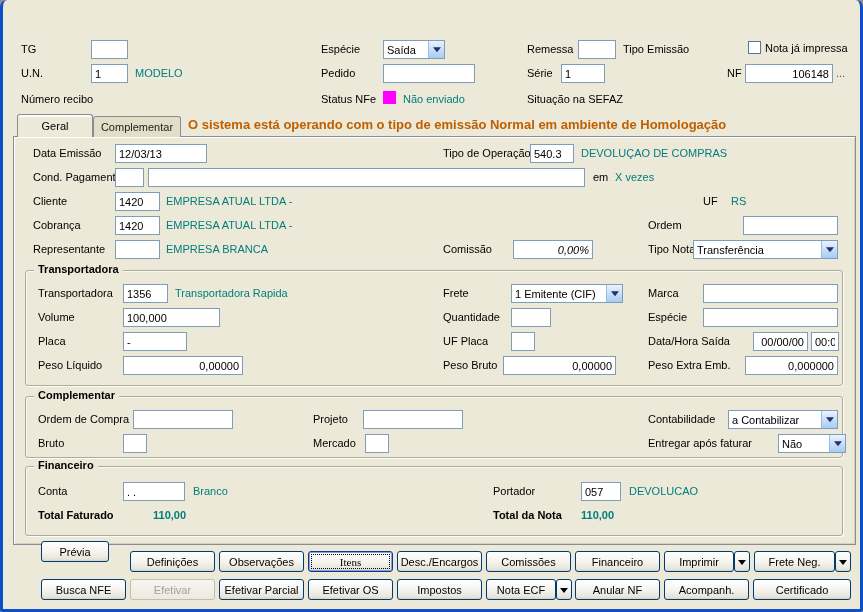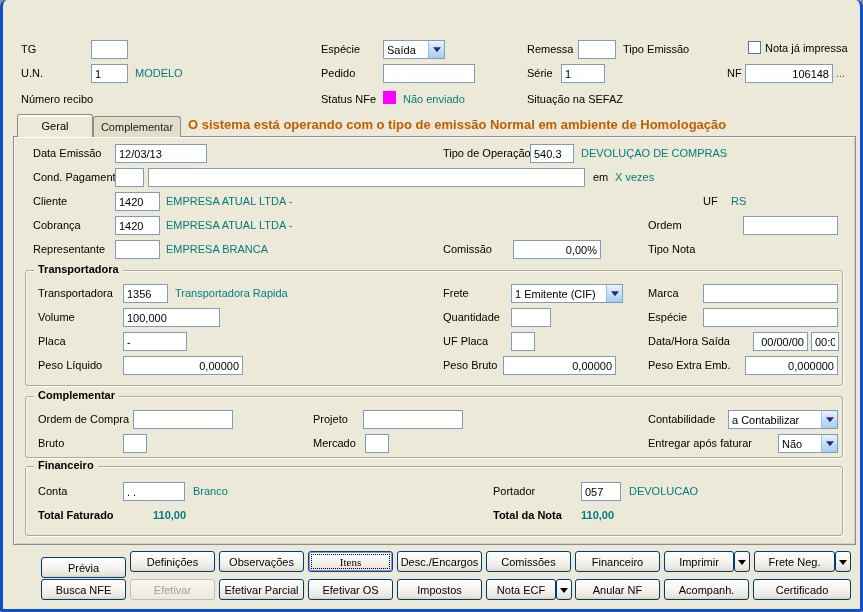--- a/index.html
+++ b/index.html
@@ -145,22 +145,26 @@
   <span class="lbl" style="left:30px;top:219px">Cobrança</span>
   <input class="inp" style="left: 112px; top: 216px; width: 45px;" value="1420">
   <span class="lbl teal" style="left:163px;top:219px">EMPRESA ATUAL LTDA -</span>
   <span class="lbl" style="left:645px;top:219px">Ordem</span>
   <input class="inp" style="left: 740px; top: 216px; width: 95px;">
 
   <span class="lbl" style="left:30px;top:243px">Representante</span>
   <input class="inp" style="left: 112px; top: 240px; width: 45px;">
   <span class="lbl teal" style="left:163px;top:243px">EMPRESA BRANCA</span>
   <span class="lbl" style="left:440px;top:243px">Comissão</span>
-  <input class="inp right" style="left: 510px; top: 240px; width: 88px;" value="0,00%">
+  <input class="inp right" style="left: 510px; top: 240px; width: 80px; font-style: italic;" value="0,00%">
   <span class="lbl" style="left:645px;top:243px">Tipo Nota</span>
+  <div class="combo" style="left:690px;top:240px;width:145px">
+    <span class="combo-text">Transferência</span>
+    <span class="combo-arrow"></span>
+  </div>
 
   <div class="group" style="left:22px;top:270px;width:818px;height:116px">
     <span class="group-title">Transportadora</span>
   </div>
   <span class="lbl" style="left:35px;top:287px">Transportadora</span>
   <input class="inp" style="left: 120px; top: 284px; width: 45px;" value="1356">
   <span class="lbl teal" style="left:172px;top:287px">Transportadora Rapida</span>
   <span class="lbl" style="left:440px;top:287px">Frete</span>
   <div class="combo" style="left:508px;top:284px;width:112px">
     <span class="combo-text">1 Emitente (CIF)</span>
@@ -202,41 +206,41 @@
   <div class="combo" style="left:725px;top:410px;width:110px">
     <span class="combo-text">a Contabilizar</span>
     <span class="combo-arrow"></span>
   </div>
 
   <span class="lbl italic" style="left:35px;top:437px">Bruto</span>
   <input class="inp" style="left: 120px; top: 434px; width: 24px;">
   <span class="lbl" style="left:310px;top:437px">Mercado</span>
   <input class="inp" style="left: 362px; top: 434px; width: 24px;">
   <span class="lbl" style="left:645px;top:437px">Entregar após faturar</span>
-  <div class="combo" style="left:775px;top:434px;width:60px">
+  <div class="combo" style="left:775px;top:434px;width:68px">
     <span class="combo-text">Não</span>
     <span class="combo-arrow"></span>
   </div>
 
   <div class="group" style="left:22px;top:466px;width:818px;height:70px">
     <span class="group-title">Financeiro</span>
   </div>
   <span class="lbl italic" style="left:35px;top:485px">Conta</span>
   <input class="inp" style="left: 120px; top: 482px; width: 62px;" value=". .">
   <span class="lbl teal" style="left:190px;top:485px">Branco</span>
   <span class="lbl italic" style="left:490px;top:485px">Portador</span>
   <input class="inp" style="left: 578px; top: 482px; width: 40px;" value="057">
   <span class="lbl teal" style="left:626px;top:485px">DEVOLUCAO</span>
 
   <span class="lbl bold" style="left:35px;top:509px">Total Faturado</span>
   <span class="lbl bold teal" style="left:150px;top:509px">110,00</span>
   <span class="lbl bold" style="left:490px;top:509px">Total da Nota</span>
   <span class="lbl bold teal" style="left:578px;top:509px">110,00</span>
 
-  <button class="btn" style="left:38px;top:557px;width:85px">Prévia</button>
+  <button class="btn" style="left:38px;top:541px;width:68px">Prévia</button>
   <button class="btn" style="left:127px;top:551px;width:85px">Definições</button>
   <button class="btn" style="left:216px;top:551px;width:85px">Observações</button>
   <button class="btn focused" style="left:305px;top:551px;width:85px">Itens</button>
   <button class="btn" style="left:394px;top:551px;width:85px">Desc./Encargos</button>
   <button class="btn" style="left:483px;top:551px;width:85px">Comissões</button>
   <button class="btn" style="left:572px;top:551px;width:85px">Financeiro</button>
   <button class="btn" style="left:661px;top:551px;width:70px">Imprimir</button>
   <button class="btn" style="left:731px;top:551px;width:16px">
       <span class="tri"></span>
     </button>

